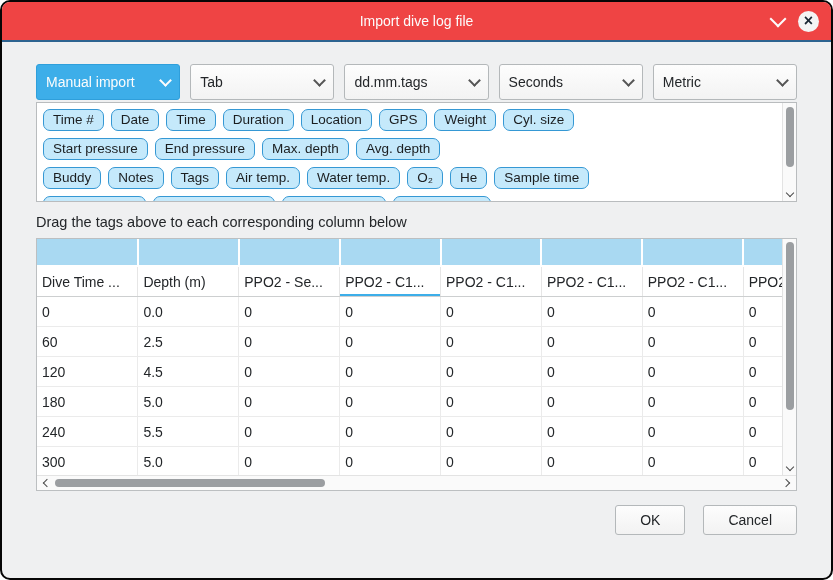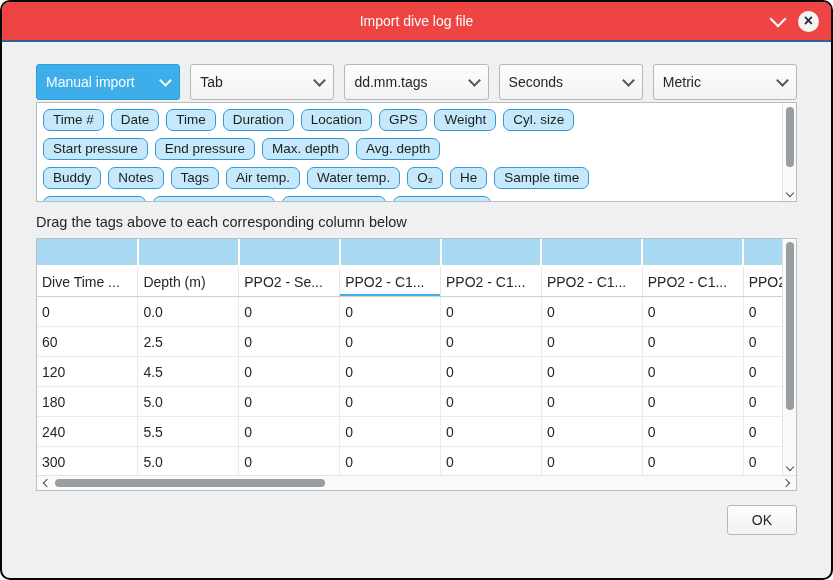--- a/index.html
+++ b/index.html
@@ -285,16 +285,17 @@
           </div>
         <div class="hthumb"></div>
         <div class="h-arrow right">
             <i class="chev small right"></i>
           </div>
       </div>
     </div>
 
     <div class="button-row">
       <button class="btn">OK</button>
+      <button class="btn">Cancel</button>
     </div>
 
   </div>
 </div>
 
 </body></html>

